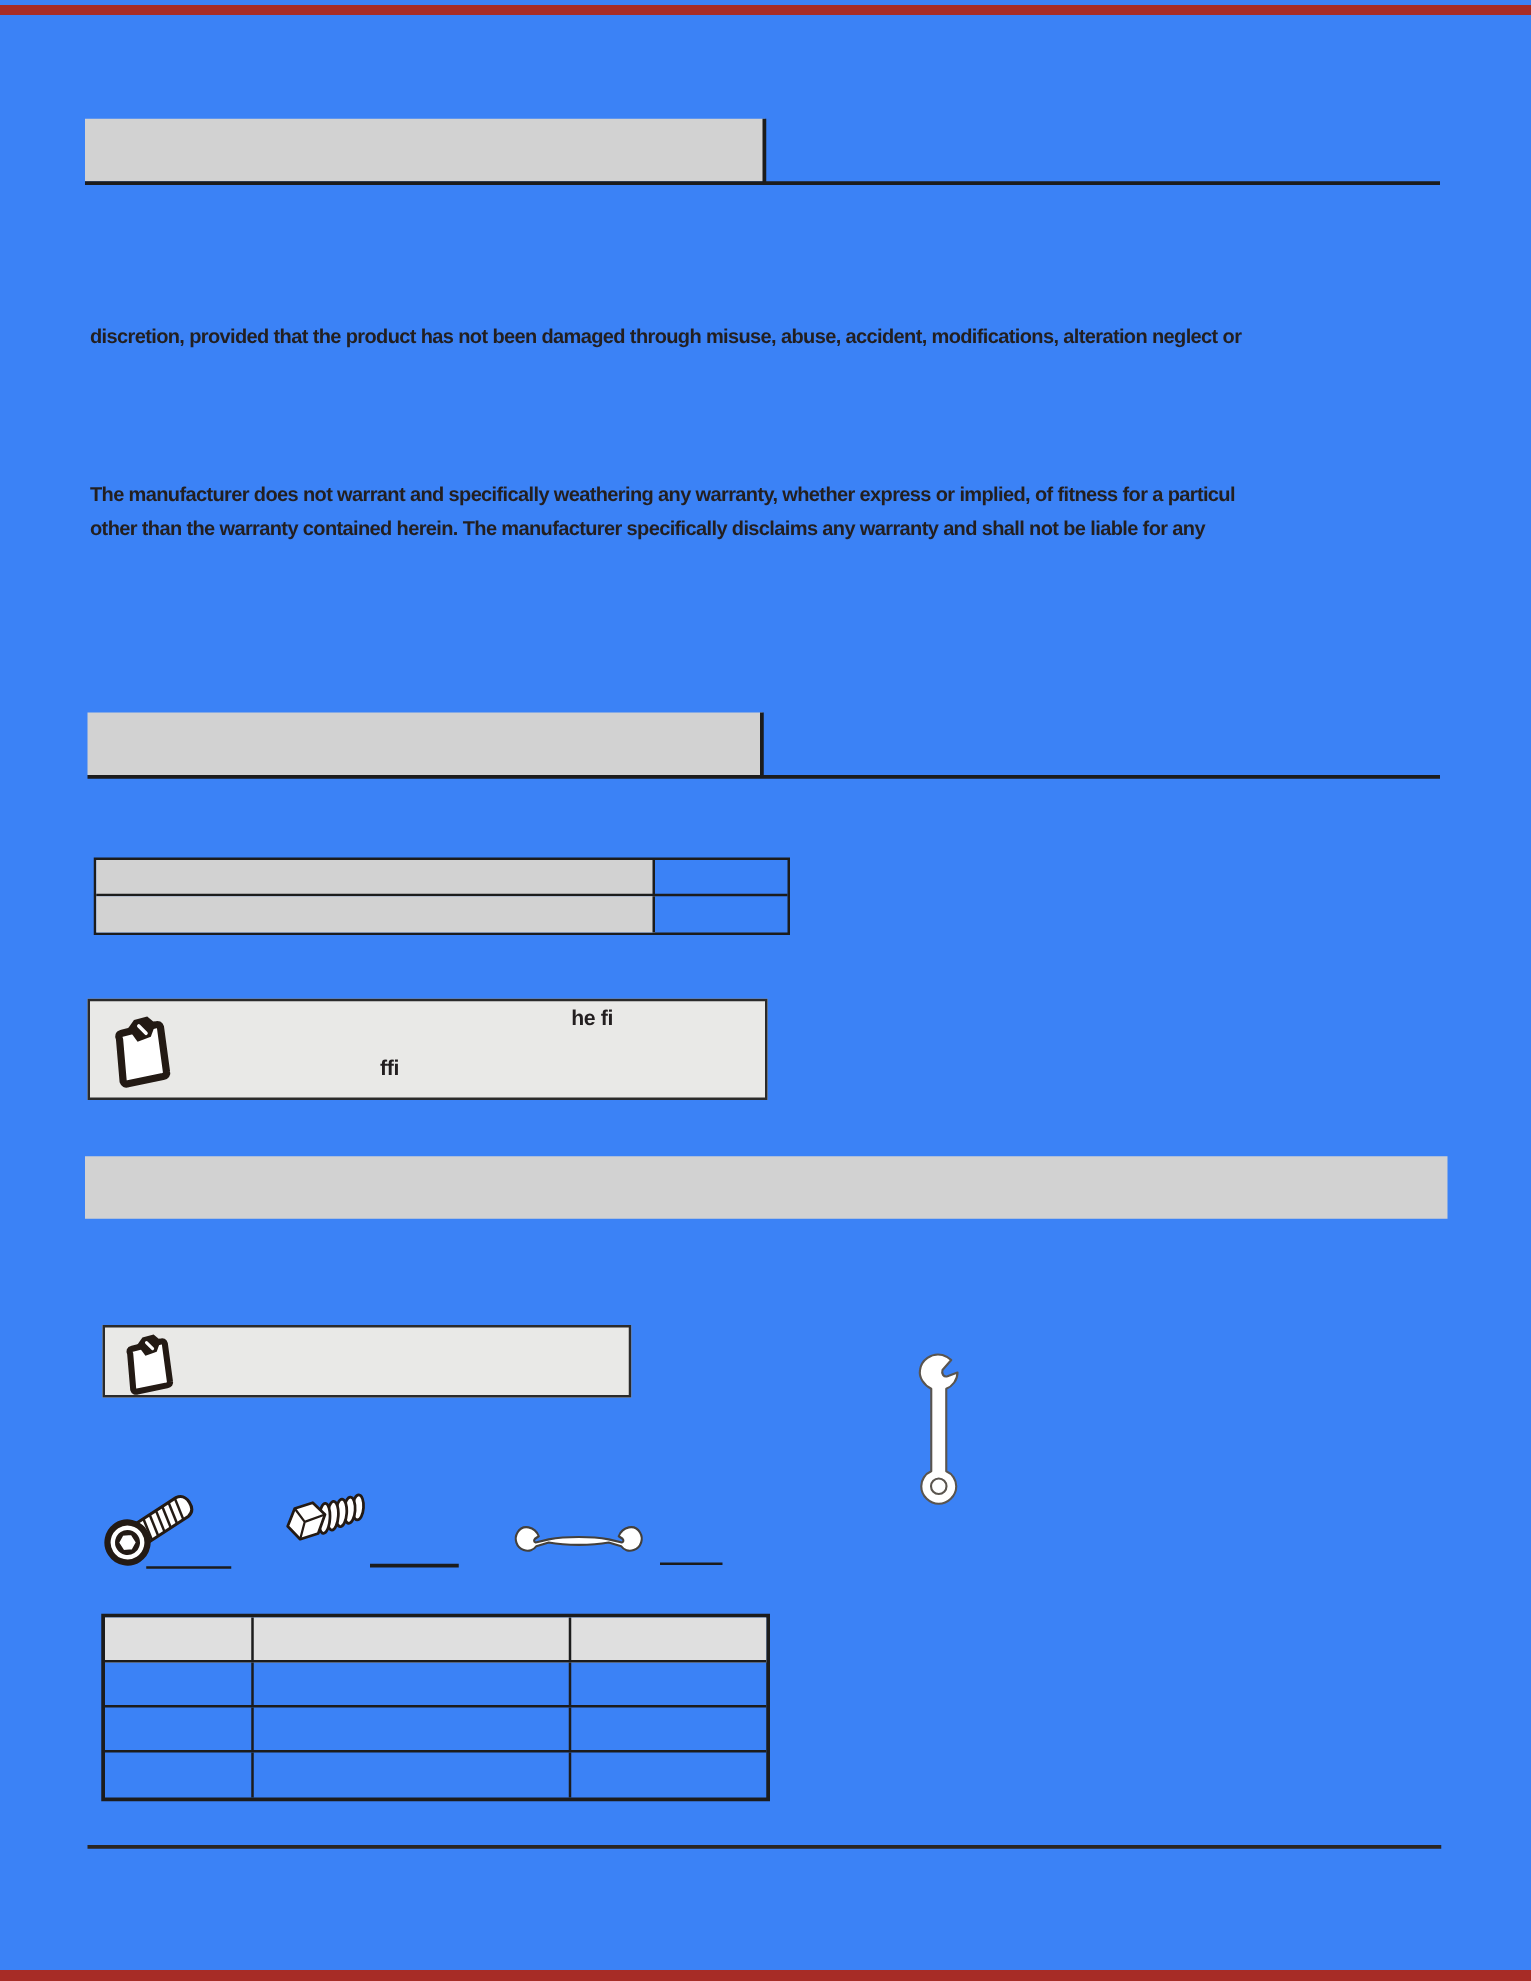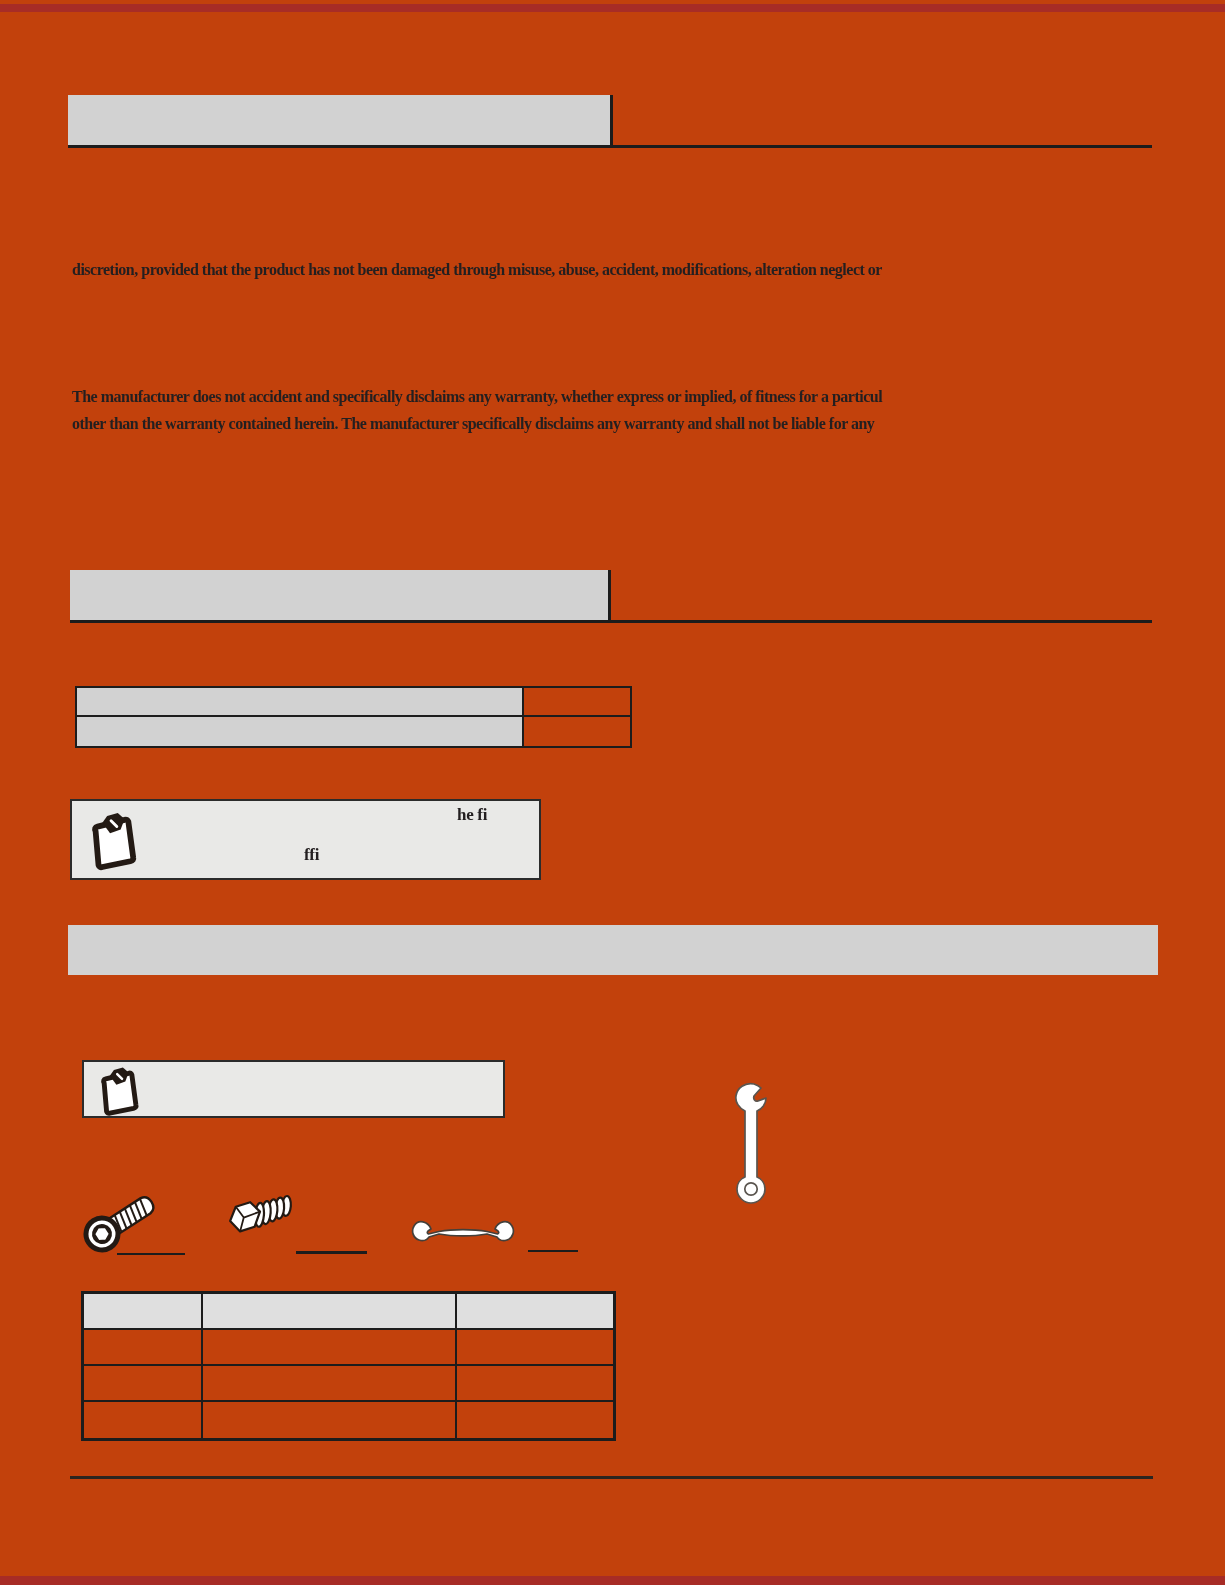--- a/index.html
+++ b/index.html
@@ -1,18 +1,18 @@
 <!DOCTYPE html>
 <html style="--accent-red: #a72c26; --header-gray: #d2d2d2; --note-gray: #e9e9e7; --table-header-gray: #dfdfdf; --line-black: #1c1c1c; --ink: #231f20;"><head>
 <meta charset="utf-8">
 <style>
   html,body{margin:0;padding:0;background:#ffffff;}
   .page{
-    position:relative;width:1225px;height:1585px;background:#c2410c;
-    font-family:Liberation Serif, serif;color:var(--ink,#231f20);overflow:hidden;
+    position:relative;width:1225px;height:1585px;background:#3b82f6;
+    font-family:Liberation Sans, sans-serif;color:var(--ink,#231f20);overflow:hidden;
   }
   .abs{position:absolute;}
   .bar-red{background:var(--accent-red,#a72c26);}
   .graybox{background:var(--header-gray,#d2d2d2);}
   .blackline{background:var(--line-black,#1c1c1c);}
   .bodytext{
     font-weight:bold;font-size:16px;letter-spacing:-0.5px;line-height:27px;
     white-space:nowrap;color:var(--ink,#231f20);
   }
   .notebox{
@@ -45,36 +45,36 @@
 
   <div class="abs bar-red" style="left:0;top:4px;width:1225px;height:8px;"></div>
   <div class="abs bar-red" style="left:0;top:1576px;width:1225px;height:9px;"></div>
 
   <div class="abs graybox" style="left:68px;top:95px;width:544px;height:50px;"></div>
   <div class="abs blackline" style="left:610px;top:95px;width:3px;height:52px;"></div>
   <div class="abs blackline" style="left:68px;top:145px;width:1084px;height:3px;"></div>
 
   <div class="abs bodytext" style="left:72px;top:256px;">discretion, provided that the product has not been damaged through misuse, abuse, accident, modifications, alteration neglect or</div>
   <div class="abs" style="left:72px;top:383px;">
-    <div class="bodytext">The manufacturer does not accident and specifically disclaims any warranty, whether express or implied, of fitness for a particul</div>
+    <div class="bodytext">The manufacturer does not warrant and specifically weathering any warranty, whether express or implied, of fitness for a particul</div>
     <div class="bodytext">other than the warranty contained herein. The manufacturer specifically disclaims any warranty and shall not be liable for any</div>
   </div>
 
   <div class="abs graybox" style="left:70px;top:570px;width:540px;height:50px;"></div>
   <div class="abs blackline" style="left:608px;top:570px;width:3px;height:52px;"></div>
   <div class="abs blackline" style="left:70px;top:620px;width:1082px;height:3px;"></div>
 
   <div class="abs small-table">
     <div class="st-cell st-gray st-top"></div>
     <div class="st-cell st-top"></div>
     <div class="st-cell st-gray"></div>
     <div class="st-cell"></div>
   </div>
 
-  <div class="abs notebox" style="left:70px;top:799px;width:471px;height:81px;">
+  <div class="abs notebox" style="left:70px;top:799px;width:544px;height:81px;">
     <svg style="position:absolute;left:14px;top:10px;" width="52" height="62" viewBox="0 0 54 62">
       <path d="M10 20 Q8 16 12 15 L40 8 Q43 7 44 10 L49 47 Q50 50 46 51 L17 57 Q14 58 13 55 Z" fill="#ffffff" stroke="#231a14" stroke-width="6" stroke-linejoin="round"></path>
       <path d="M22 4 L33 1 L40 7 L36 18 L25 22 L17 11 Z" fill="#231a14"></path>
       <line x1="26" y1="9" x2="32" y2="15" stroke="#ffffff" stroke-width="3" stroke-linecap="round"></line>
     </svg>
     <span class="note-frag" style="left:385px;top:4px;">he fi</span>
     <span class="note-frag" style="left:232px;top:44px;text-align:right;">ffi</span>
   </div>
 
   <div class="abs graybox" style="left:68px;top:925px;width:1090px;height:50px;"></div>

